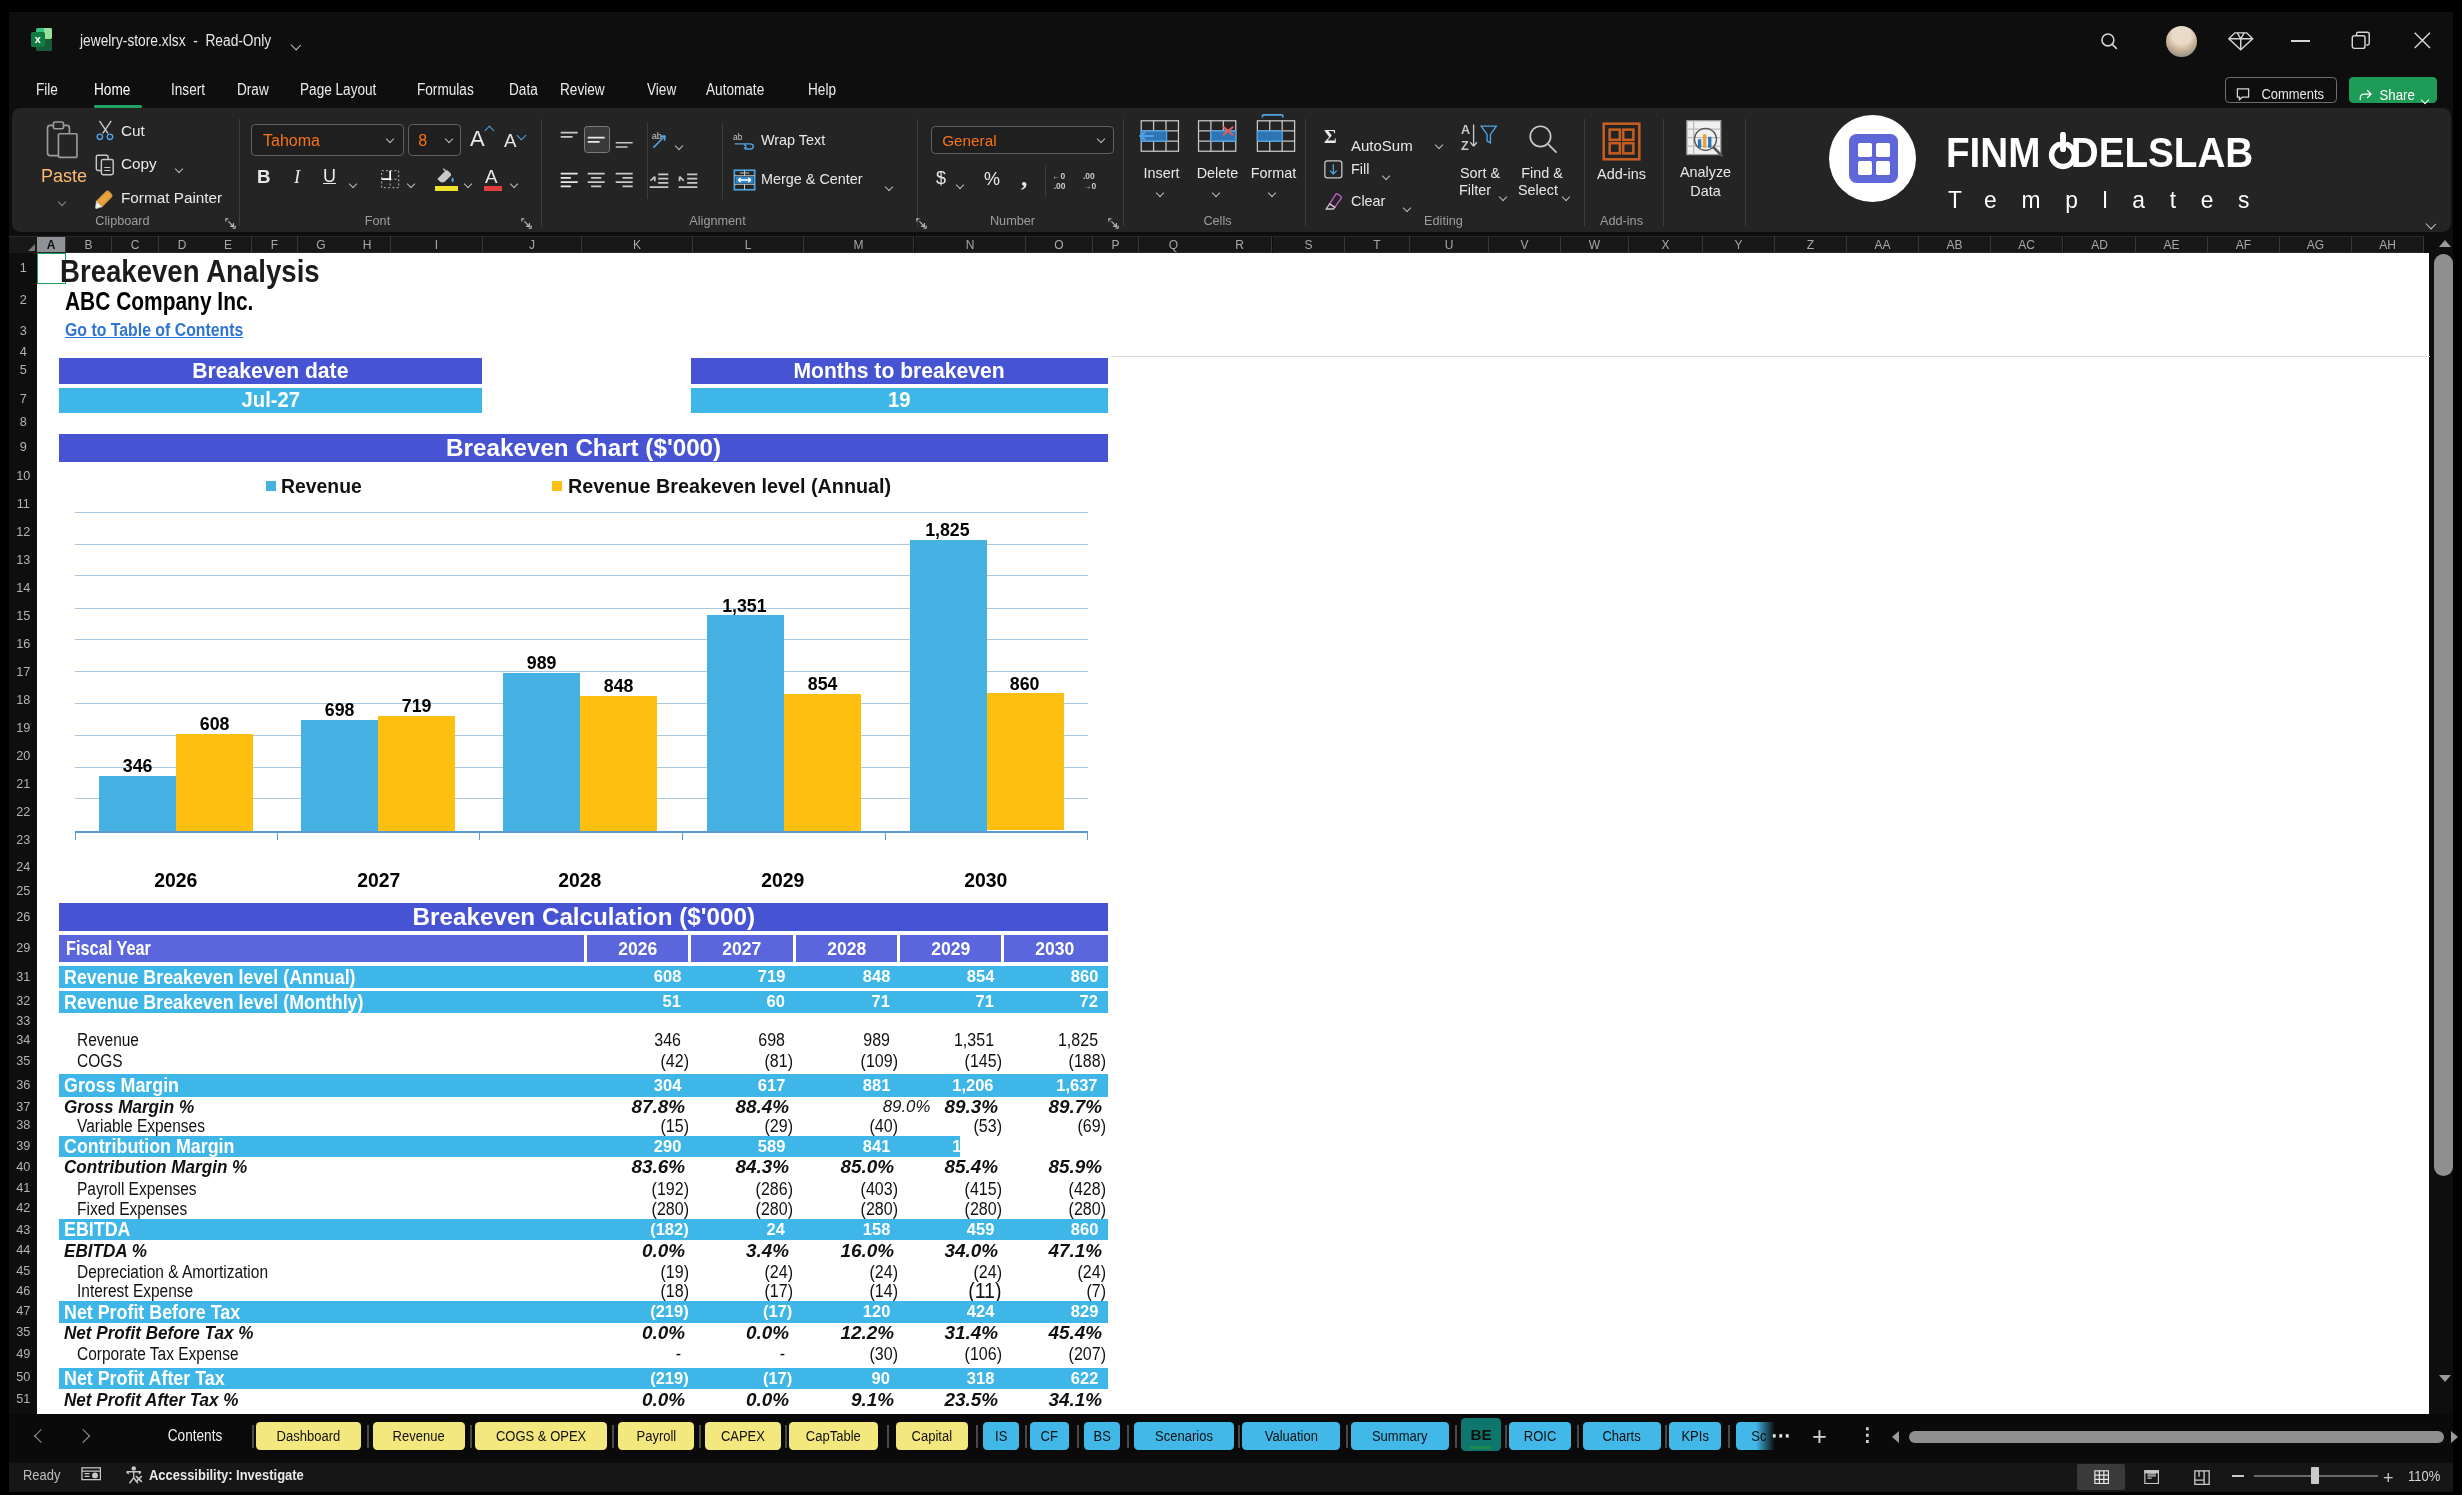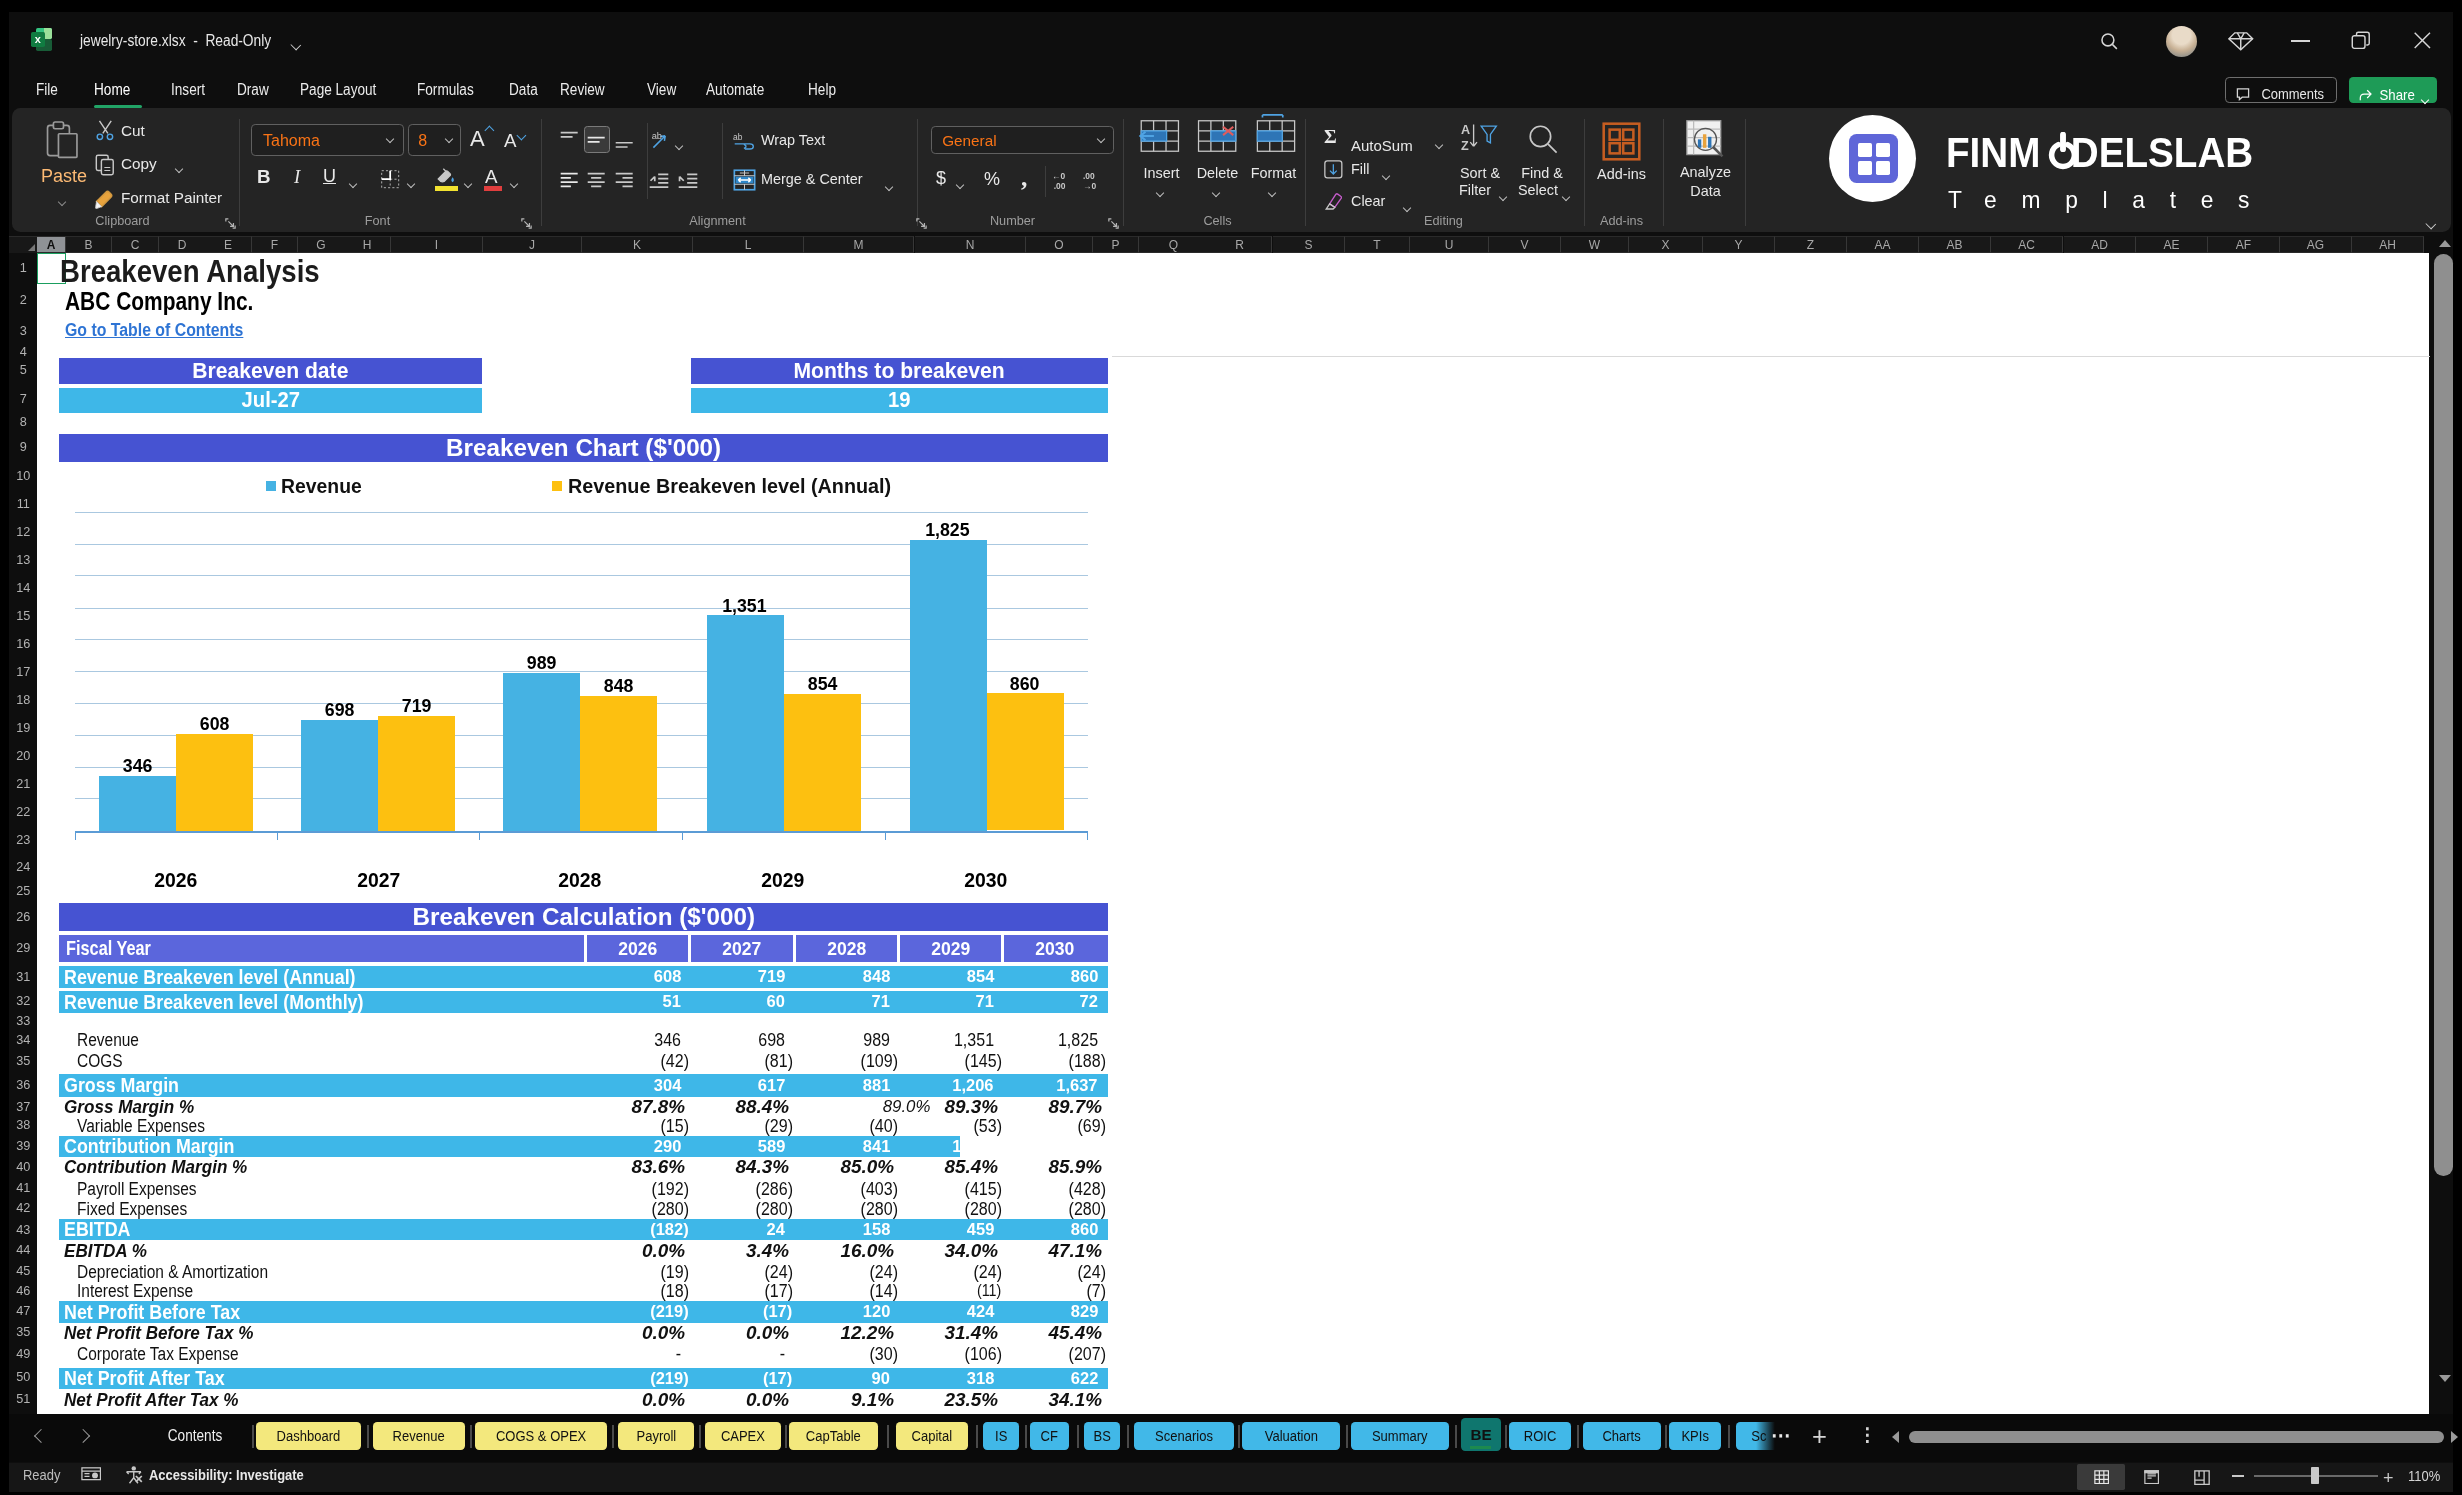--- a/index.html
+++ b/index.html
@@ -628,21 +628,21 @@
     <div class="cell" style="left:631px;font-size:18px"><span class="sxr" style="margin-right:-7.6px;transform:scaleX(0.89)">(24)</span></div>
     <div class="cell" style="left:736px;font-size:18px"><span class="sxr" style="margin-right:-7.6px;transform:scaleX(0.89)">(24)</span></div>
     <div class="cell" style="left:840px;font-size:18px"><span class="sxr" style="margin-right:-7.6px;transform:scaleX(0.89)">(24)</span></div>
     <div class="cell" style="left:944px;font-size:18px"><span class="sxr" style="margin-right:-7.6px;transform:scaleX(0.89)">(24)</span></div>
   </div>
 <div class="ab" style="left:59px;top:1281px;width:1049px;height:20.4px;line-height:20.4px;color:#111">
     <div class="lbl" style="left:18px;font-size:18px"><span class="sx" style="transform:scaleX(.86)">Interest Expense</span></div>
     <div class="cell" style="left:527px;font-size:18px"><span class="sxr" style="margin-right:-7.6px;transform:scaleX(0.89)">(18)</span></div>
     <div class="cell" style="left:631px;font-size:18px"><span class="sxr" style="margin-right:-7.6px;transform:scaleX(0.89)">(17)</span></div>
     <div class="cell" style="left:736px;font-size:18px"><span class="sxr" style="margin-right:-7.6px;transform:scaleX(0.89)">(14)</span></div>
-    <div class="cell" style="left:840px;font-size:16px"><span class="sxr" style="margin-right:-7.6px;transform:scaleX(0.89)">(11)</span></div>
+    <div class="cell" style="left:840px;font-size:22px"><span class="sxr" style="margin-right:-7.6px;transform:scaleX(0.89)">(11)</span></div>
     <div class="cell" style="left:944px;font-size:18px"><span class="sxr" style="margin-right:-7.6px;transform:scaleX(0.89)">(7)</span></div>
   </div>
 <div class="ab" style="left:59px;top:1301px;width:1049px;height:22px;background:#3eb7e8;color:#fff;line-height:22px">
     <div class="lbl" style="left:5.1px;font-size:20.4px;font-weight:bold"><span class="sx" style="transform:scaleX(.875)">Net Profit Before Tax</span></div>
     <div class="cell" style="left:527px;font-size:17px;font-weight:bold"><span class="sxr" style="margin-right:-7.6px;transform:scaleX(0.97)">(219)</span></div>
     <div class="cell" style="left:631px;font-size:17px;font-weight:bold"><span class="sxr" style="margin-right:-7.6px;transform:scaleX(0.97)">(17)</span></div>
     <div class="cell" style="left:736px;font-size:17px;font-weight:bold"><span class="sxr" style=";transform:scaleX(0.97)">120</span></div>
     <div class="cell" style="left:840px;font-size:17px;font-weight:bold"><span class="sxr" style=";transform:scaleX(0.97)">424</span></div>
     <div class="cell" style="left:944px;font-size:17px;font-weight:bold"><span class="sxr" style=";transform:scaleX(0.97)">829</span></div>
   </div>

